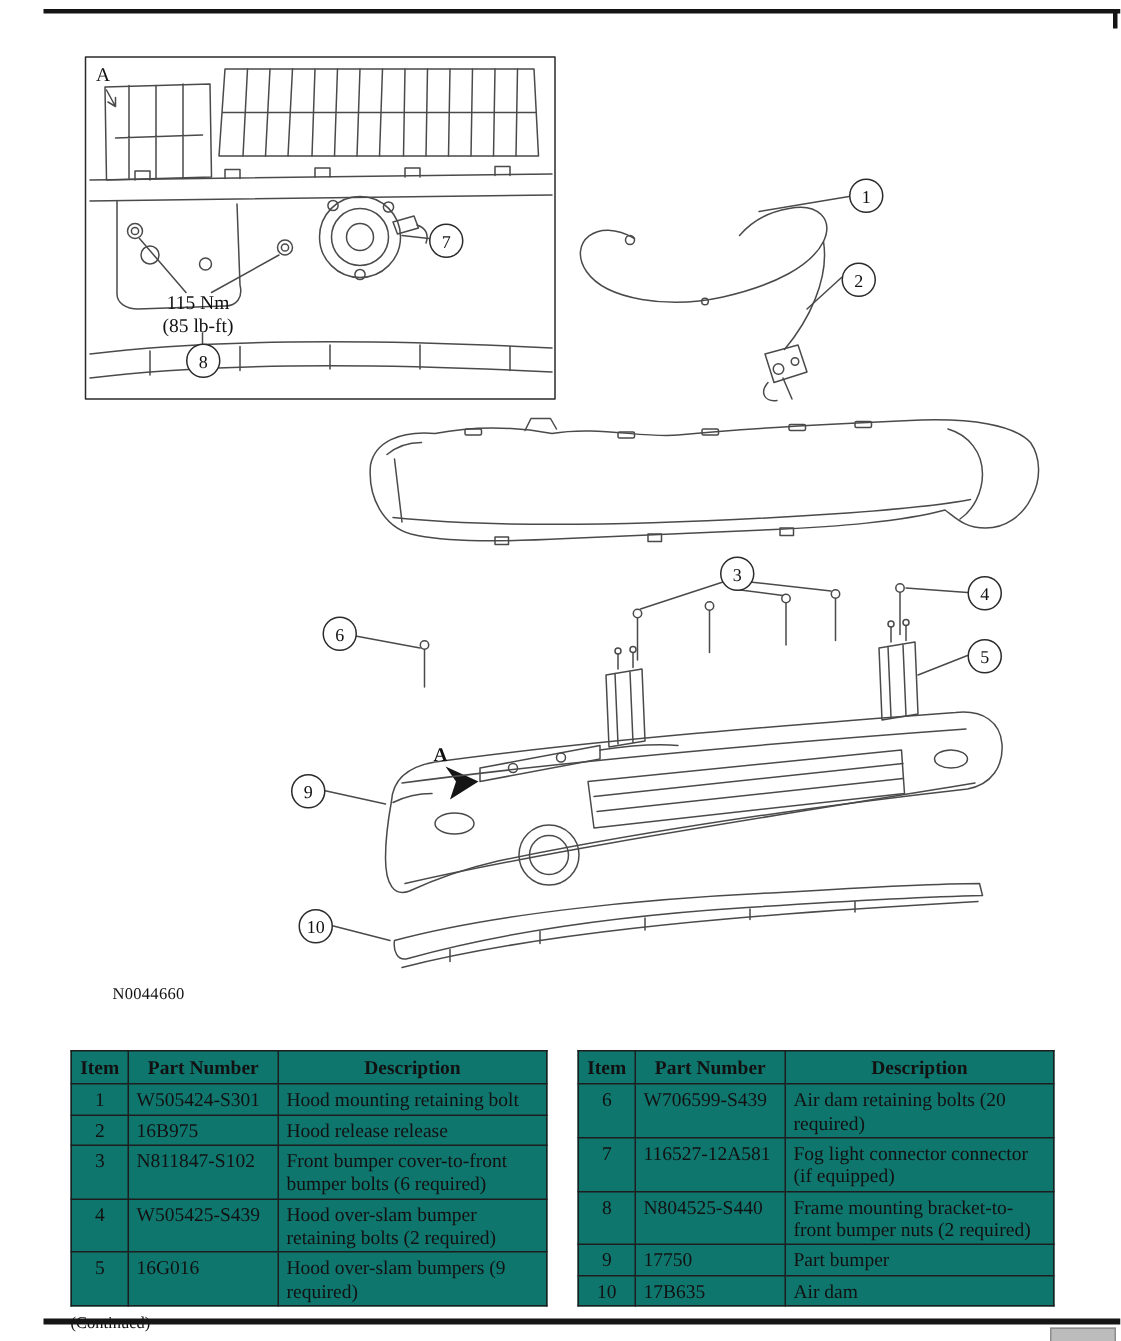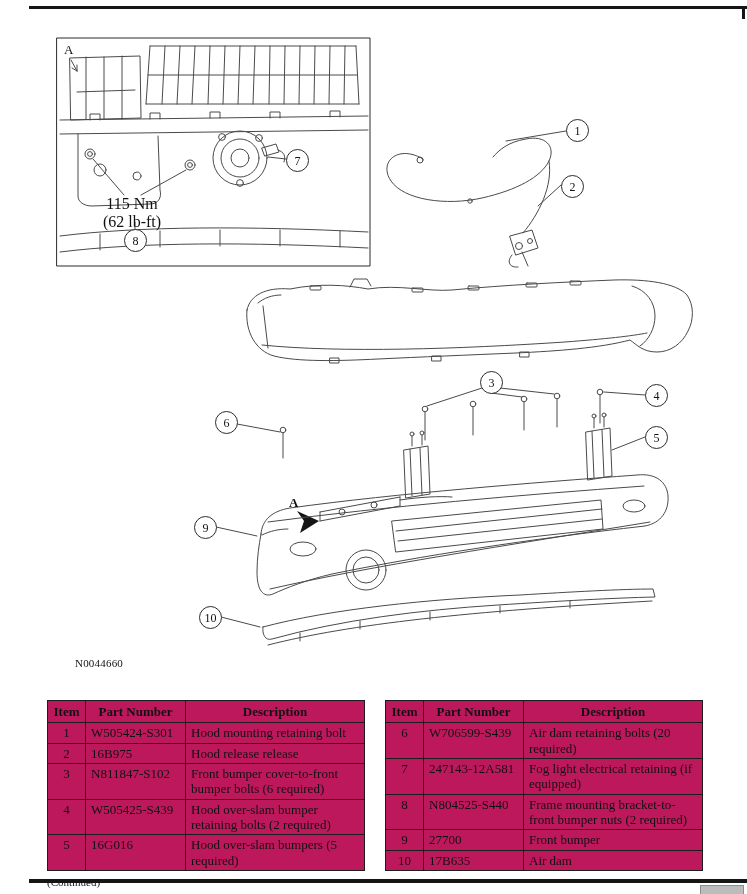--- a/index.html
+++ b/index.html
@@ -15,25 +15,25 @@
 
   .figure{position:absolute;left:0;top:0;width:747px;height:697px;}
   svg.art{position:absolute;left:0;top:0;}
 
   .callout{position:absolute;width:21px;height:21px;border:1px solid #2b2b2b;border-radius:50%;
            background:#fff;display:flex;align-items:center;justify-content:center;
            font-size:12px;line-height:1;z-index:3;}
   .figtext{position:absolute;z-index:3;}
   .inset-a{left:64px;top:42px;font-size:13px;}
   .arrow-a{left:289px;top:495px;font-size:13px;font-weight:bold;}
-  .torque{left:98px;top:195px;width:68px;text-align:center;font-size:16px;line-height:1.12;}
+  .torque{left:98px;top:195px;width:68px;text-align:center;font-size:13px;line-height:1.12;}
   .drawing-no{left:75px;top:657px;font-size:11px;letter-spacing:.2px;}
 
   .tables{position:absolute;left:47px;top:700px;display:flex;align-items:flex-start;gap:20px;}
-  table.parts{border-collapse:collapse;font-size:13px;background:#be185d;}
+  table.parts{border-collapse:collapse;font-size:13px;background:#0f766e;}
   table.parts th,table.parts td{border:1px solid #1d1d1d;padding:2px 5px;vertical-align:top;line-height:1.18;}
   table.parts th{font-weight:bold;text-align:center;padding:3px 5px;}
   th.c-item{width:27px;}
   th.c-part{width:89px;font-family:Liberation Serif, serif;}
   th.c-desc{width:168px;text-align:left;}
   td.item{text-align:center;}
   .continued{font-size:11px;margin-top:5px;}
 </style>
 </head>
 <body>
@@ -196,21 +196,21 @@
           <path d="M300 633 L300 641 M360 621 L360 629 M430 612 L430 620 M500 606 L500 613 M570 601 L570 608"></path>
         </g>
         <path d="M221 617 L260 627"></path>
       </g>
     </svg>
 
     <span class="figtext inset-a">A</span>
     <span class="figtext arrow-a">A</span>
     <div class="figtext torque">
       <div>115 Nm</div>
-      <div>(62 lb-ft)</div>
+      <div>(85 lb-ft)</div>
     </div>
     <span class="figtext drawing-no">N0044660</span>
 
     <div class="callout" style="left:566px;top:119px">1</div>
     <div class="callout" style="left:561px;top:175px">2</div>
     <div class="callout" style="left:480px;top:371px">3</div>
     <div class="callout" style="left:645px;top:384px">4</div>
     <div class="callout" style="left:645px;top:426px">5</div>
     <div class="callout" style="left:215px;top:411px">6</div>
     <div class="callout" style="left:286px;top:149px">7</div>
@@ -247,21 +247,21 @@
             <td class="desc">Front bumper cover-to-front bumper bolts (6 required)</td>
           </tr>
           <tr>
             <td class="item">4</td>
             <td class="part">W505425-S439</td>
             <td class="desc">Hood over-slam bumper retaining bolts (2 required)</td>
           </tr>
           <tr>
             <td class="item">5</td>
             <td class="part">16G016</td>
-            <td class="desc">Hood over-slam bumpers (5 required)</td>
+            <td class="desc">Hood over-slam bumpers (9 required)</td>
           </tr>
         </tbody>
       </table>
       <div class="continued">(Continued)</div>
     </div>
 
     <table class="parts">
       <thead>
         <tr>
           <th class="c-item">Item</th>
@@ -270,32 +270,32 @@
         </tr>
       </thead>
       <tbody>
         <tr>
           <td class="item">6</td>
           <td class="part">W706599-S439</td>
           <td class="desc">Air dam retaining bolts (20 required)</td>
         </tr>
         <tr>
           <td class="item">7</td>
-          <td class="part">247143-12A581</td>
-          <td class="desc">Fog light electrical retaining (if equipped)</td>
+          <td class="part">116527-12A581</td>
+          <td class="desc">Fog light connector connector (if equipped)</td>
         </tr>
         <tr>
           <td class="item">8</td>
           <td class="part">N804525-S440</td>
           <td class="desc">Frame mounting bracket-to-front bumper nuts (2 required)</td>
         </tr>
         <tr>
           <td class="item">9</td>
-          <td class="part">27700</td>
-          <td class="desc">Front bumper</td>
+          <td class="part">17750</td>
+          <td class="desc">Part bumper</td>
         </tr>
         <tr>
           <td class="item">10</td>
           <td class="part">17B635</td>
           <td class="desc">Air dam</td>
         </tr>
       </tbody>
     </table>
   </div>
 

